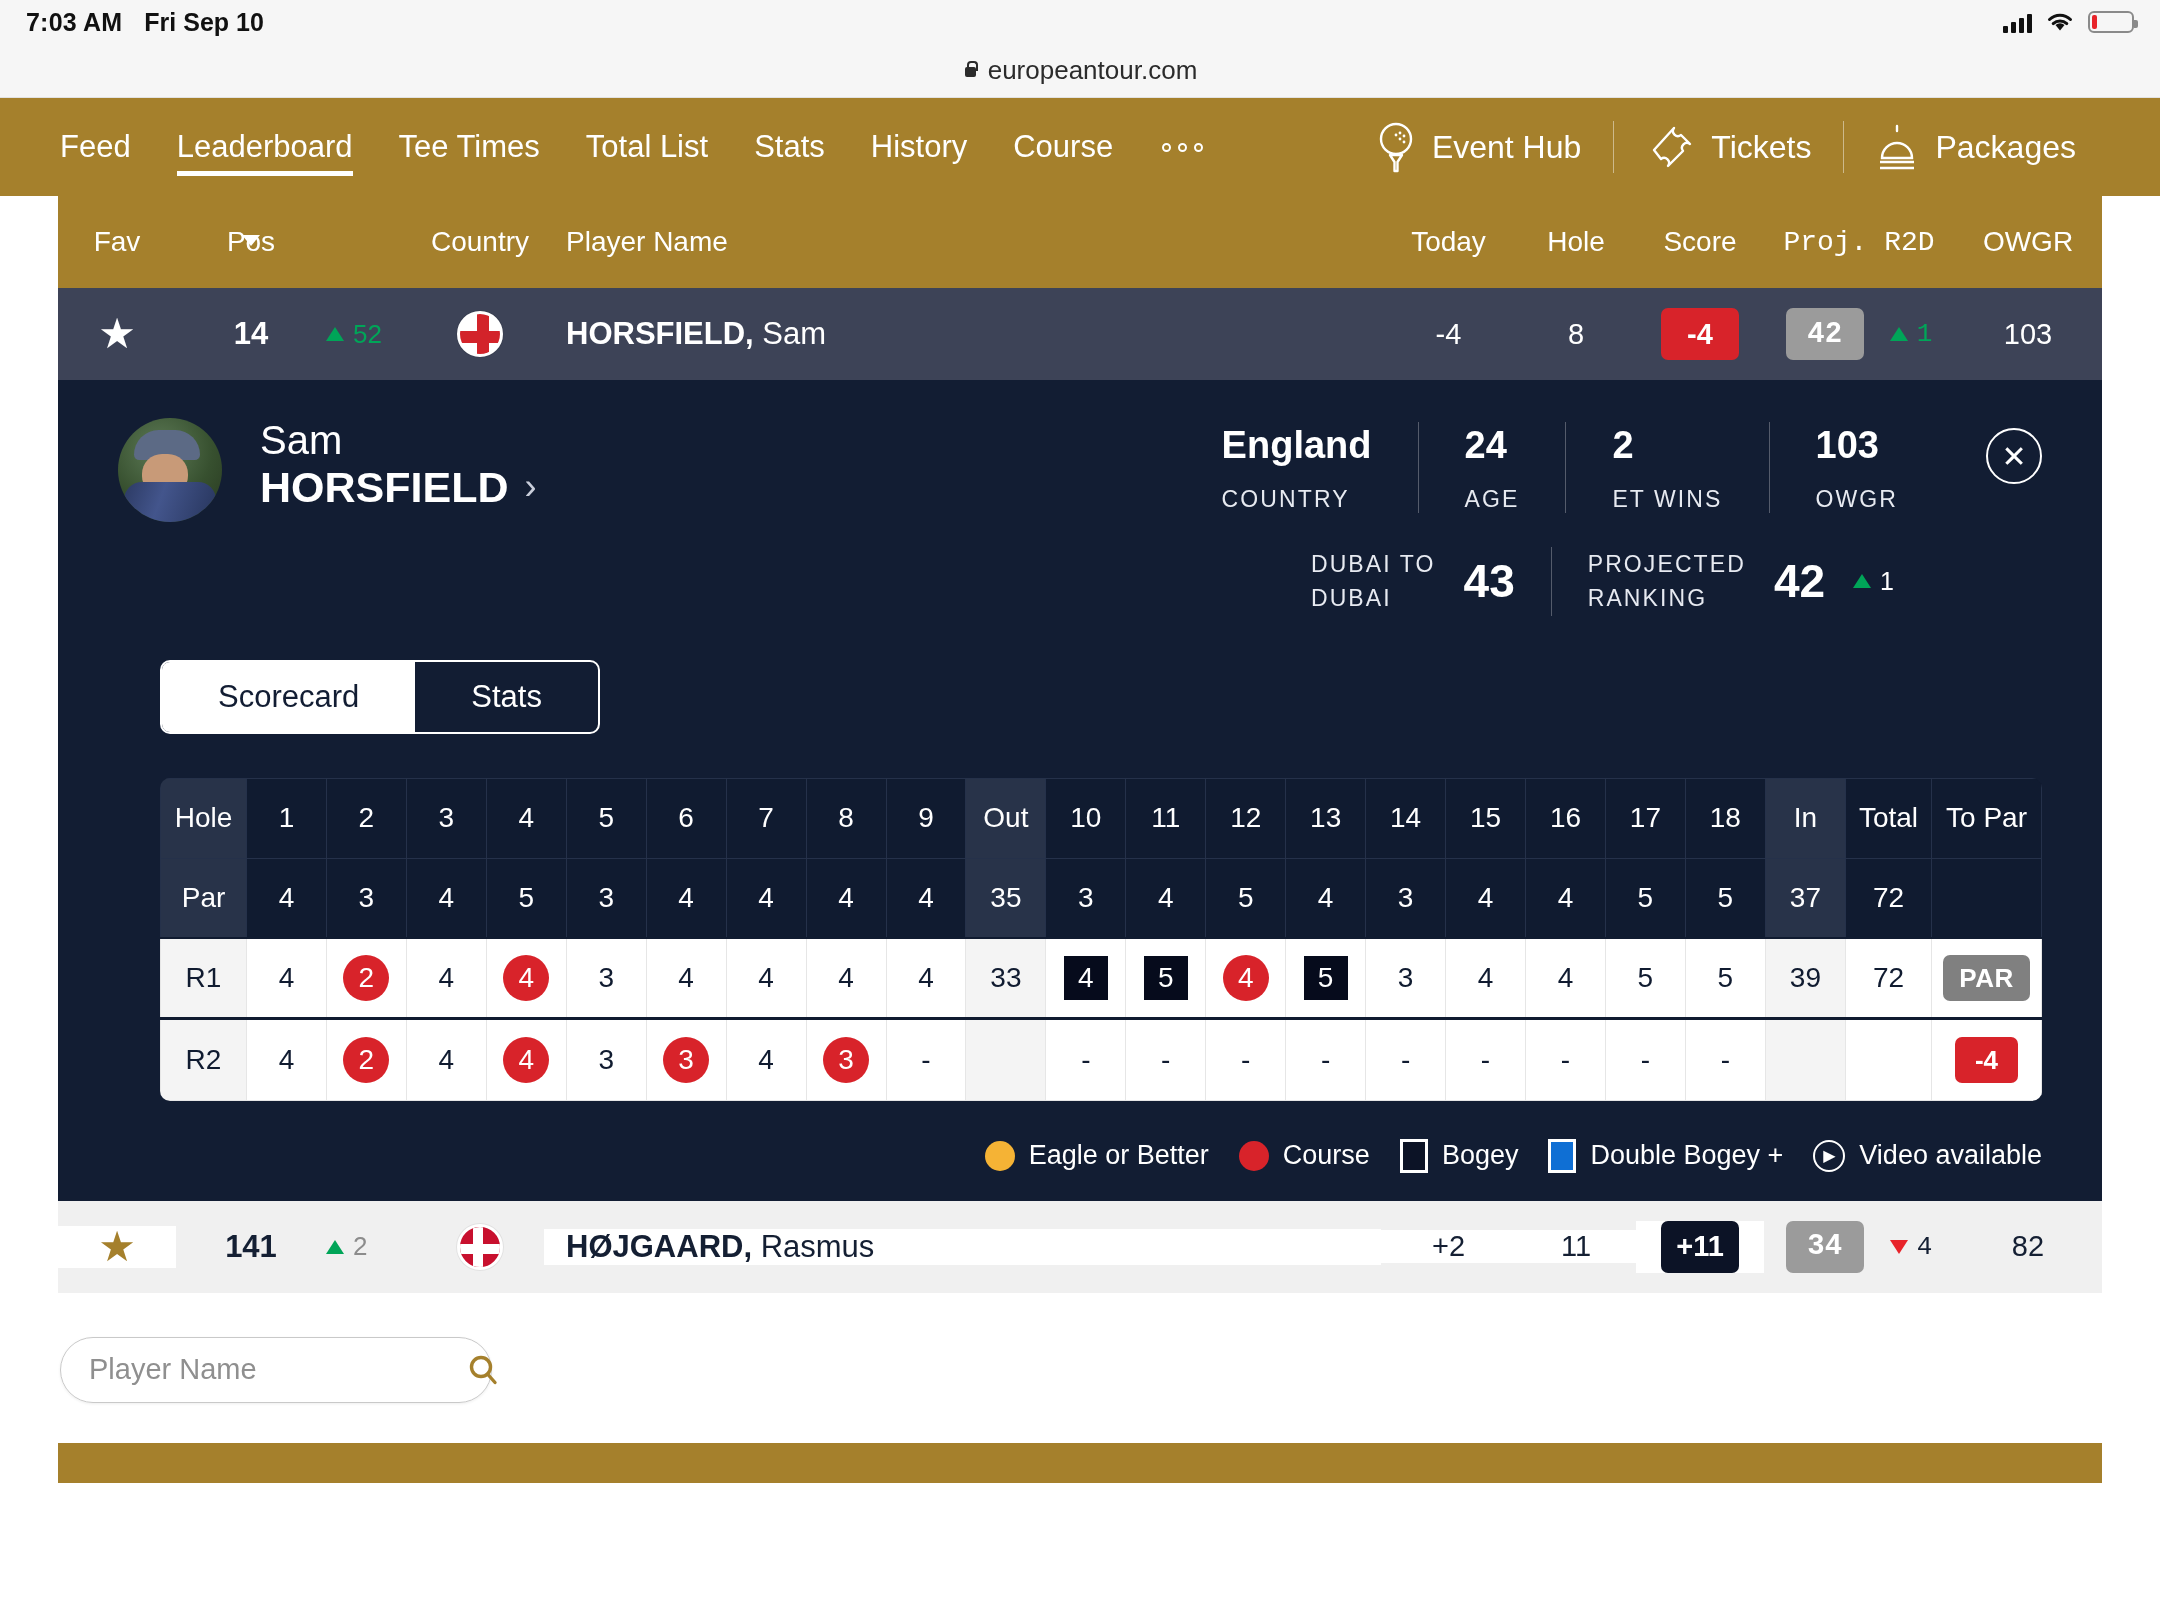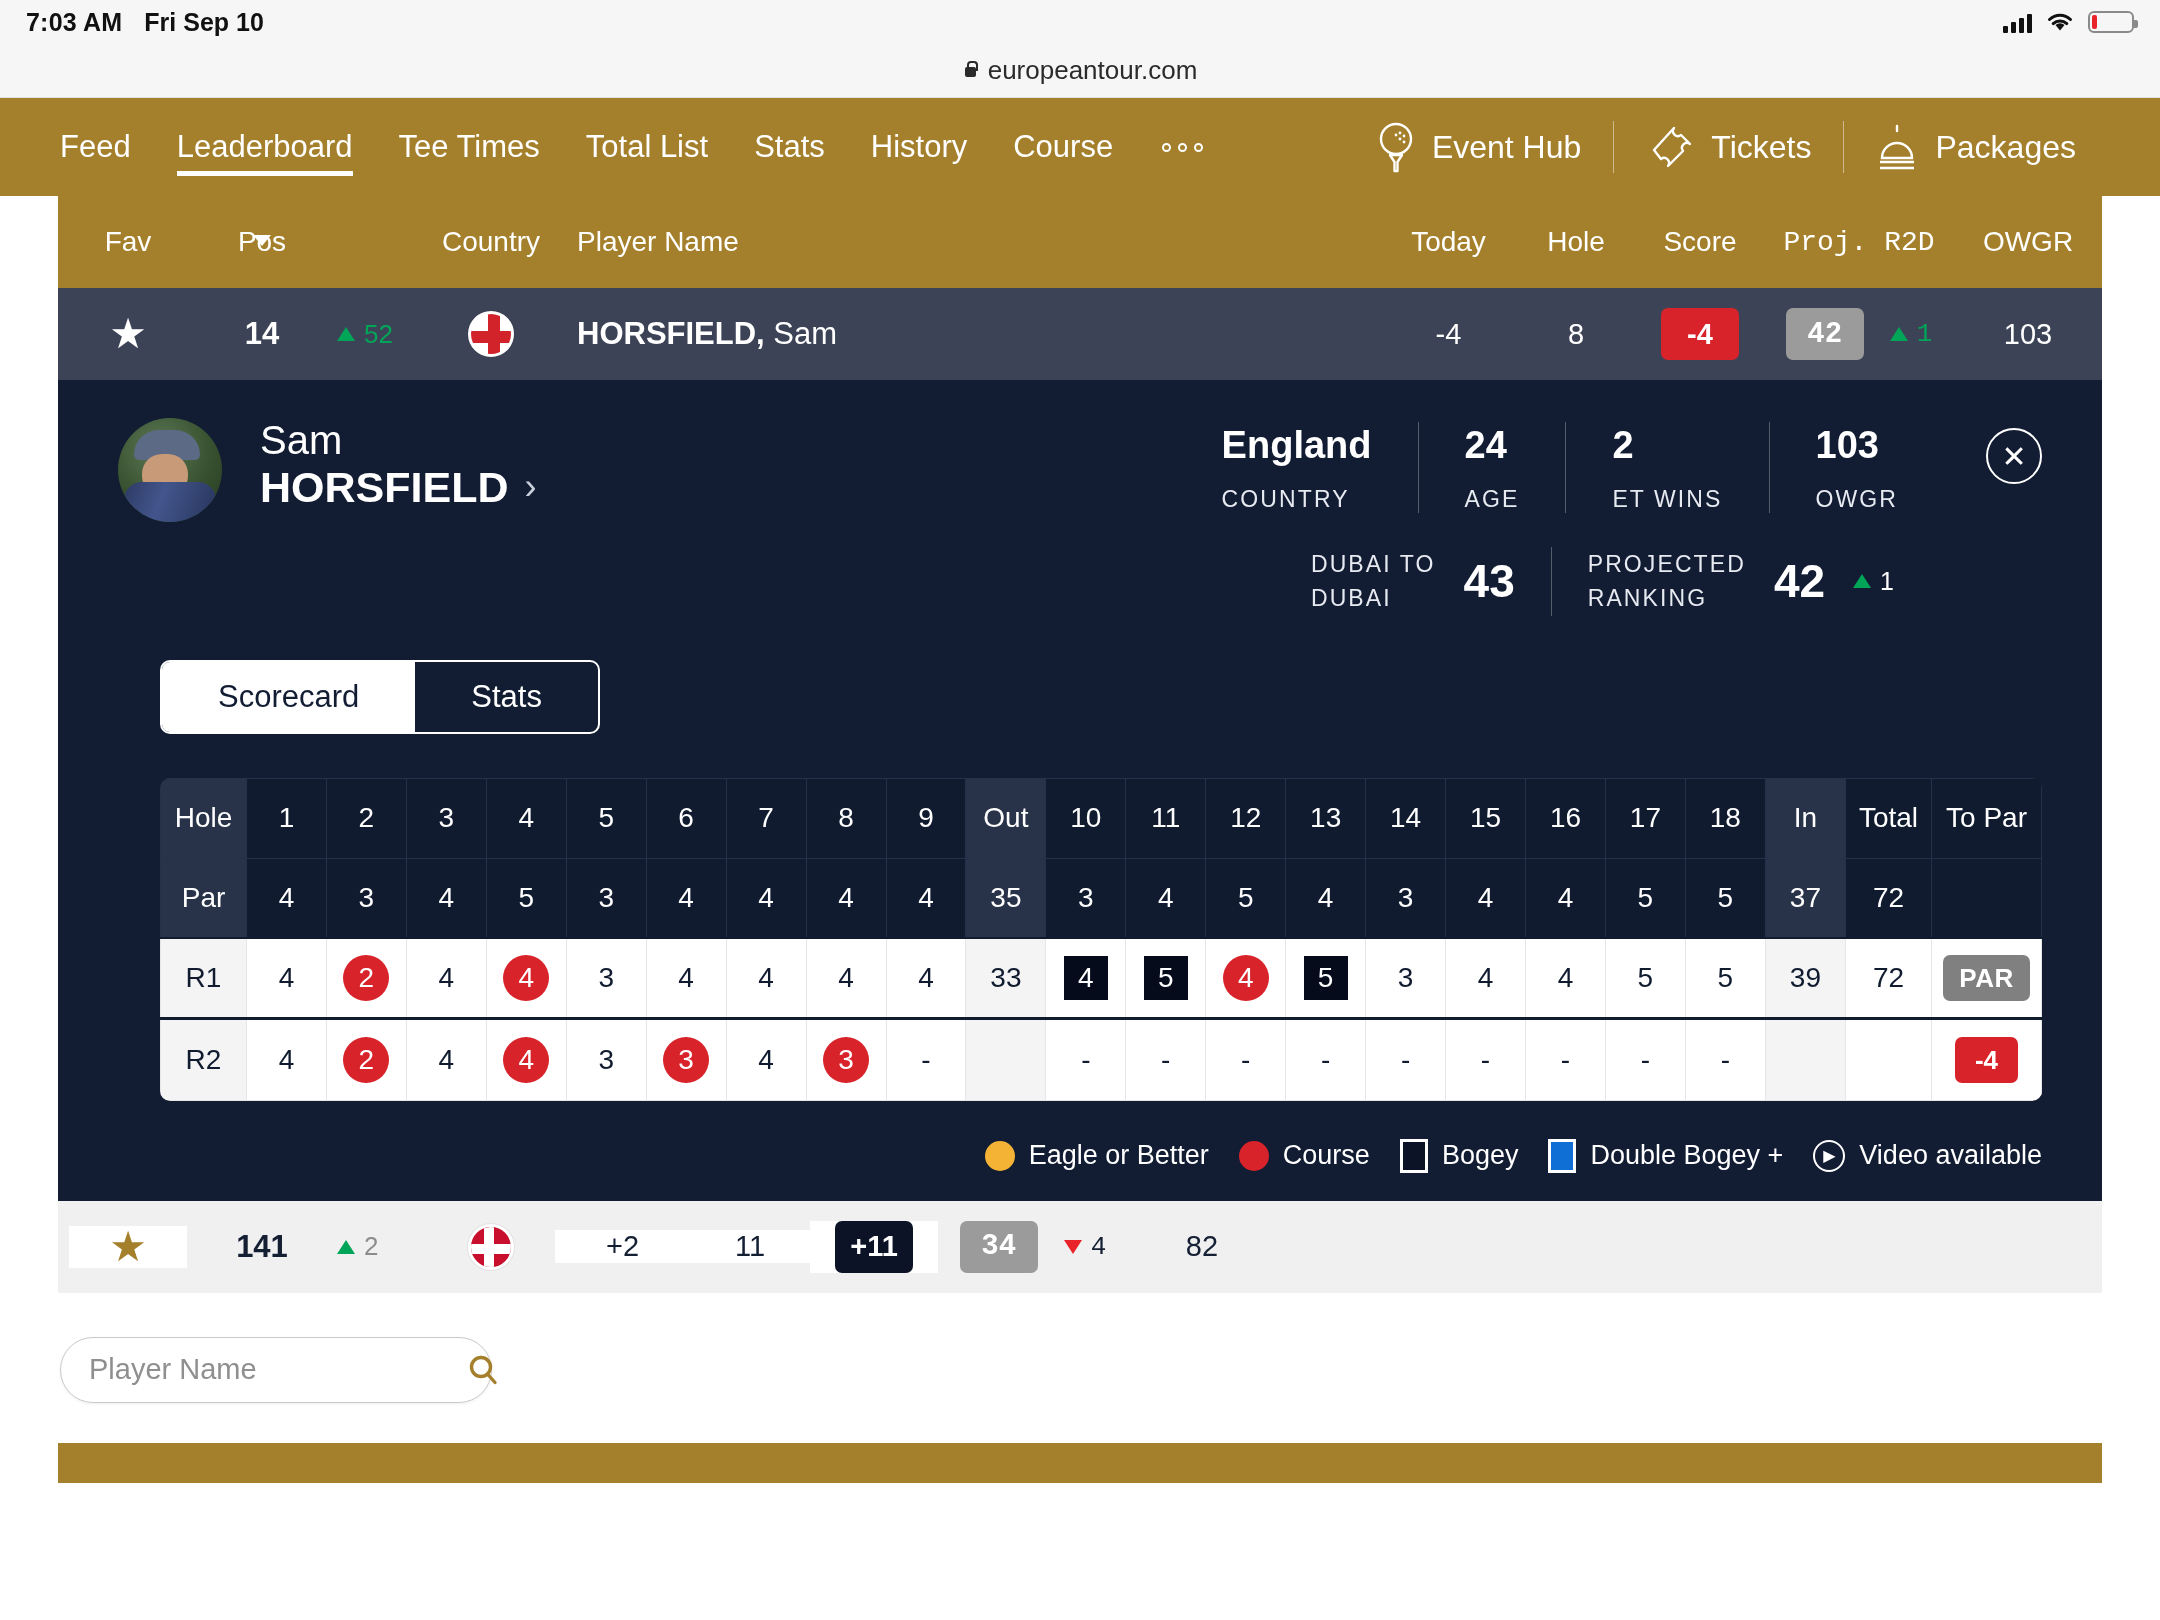--- a/index.html
+++ b/index.html
@@ -98,21 +98,21 @@
   
   .lb-head {
     background: #a5802c; color: #fff;
     height: 92px; display: flex; align-items: center;
     font-size: 28px;
   }
   .lb-row {
     display: flex; align-items: center; height: 92px;
     font-size: 29px;
   }
-  .c-fav   { width: 118px; display:flex; align-items:center; justify-content:center;margin-left:11px; }
+  .c-fav   { width: 118px; display:flex; align-items:center; justify-content:center; }
   .c-pos   { width: 150px; display:flex; align-items:center; justify-content:center; position:relative;}
   .c-mov   { width: 90px;  display:flex; align-items:center; justify-content:flex-start; gap:8px;}
   .c-ctry  { width: 128px; display:flex; align-items:center; justify-content:center; }
   .c-name  { flex: 1 1 auto; display:flex; align-items:center; padding-left: 22px;}
   .c-today { width: 135px; text-align:center; display:flex;align-items:center;justify-content:center;}
   .c-hole  { width: 120px; text-align:center; display:flex;align-items:center;justify-content:center;}
   .c-score { width: 128px; text-align:center; display:flex;align-items:center;justify-content:center;}
   .c-r2d   { width: 190px; text-align:center; display:flex;align-items:center;justify-content:center;gap:26px;font-family:Liberation Mono, monospace;}
   .c-owgr  { width: 148px; text-align:center; display:flex;align-items:center;justify-content:center;}
 
@@ -629,20 +629,23 @@
       </div>
     <div class="c-mov">
       <span class="mov mov-grey">
           <span class="tri-up"></span>
           <span>2</span>
         </span>
     </div>
     <div class="c-ctry">
         <span class="flag flag-den"></span>
       </div>
+    <div class="c-name">
+      <span class="pname"><b>HØJGAARD,</b> <span>Rasmus</span></span>
+    </div>
     <div class="c-today">+2</div>
     <div class="c-hole">11</div>
     <div class="c-score">
         <span class="badge badge-dark">+11</span>
       </div>
     <div class="c-r2d">
       <span class="badge badge-grey">34</span>
       <span class="mov" style="color:#141f33">
           <span class="tri-dn"></span>
           <span>4</span>

